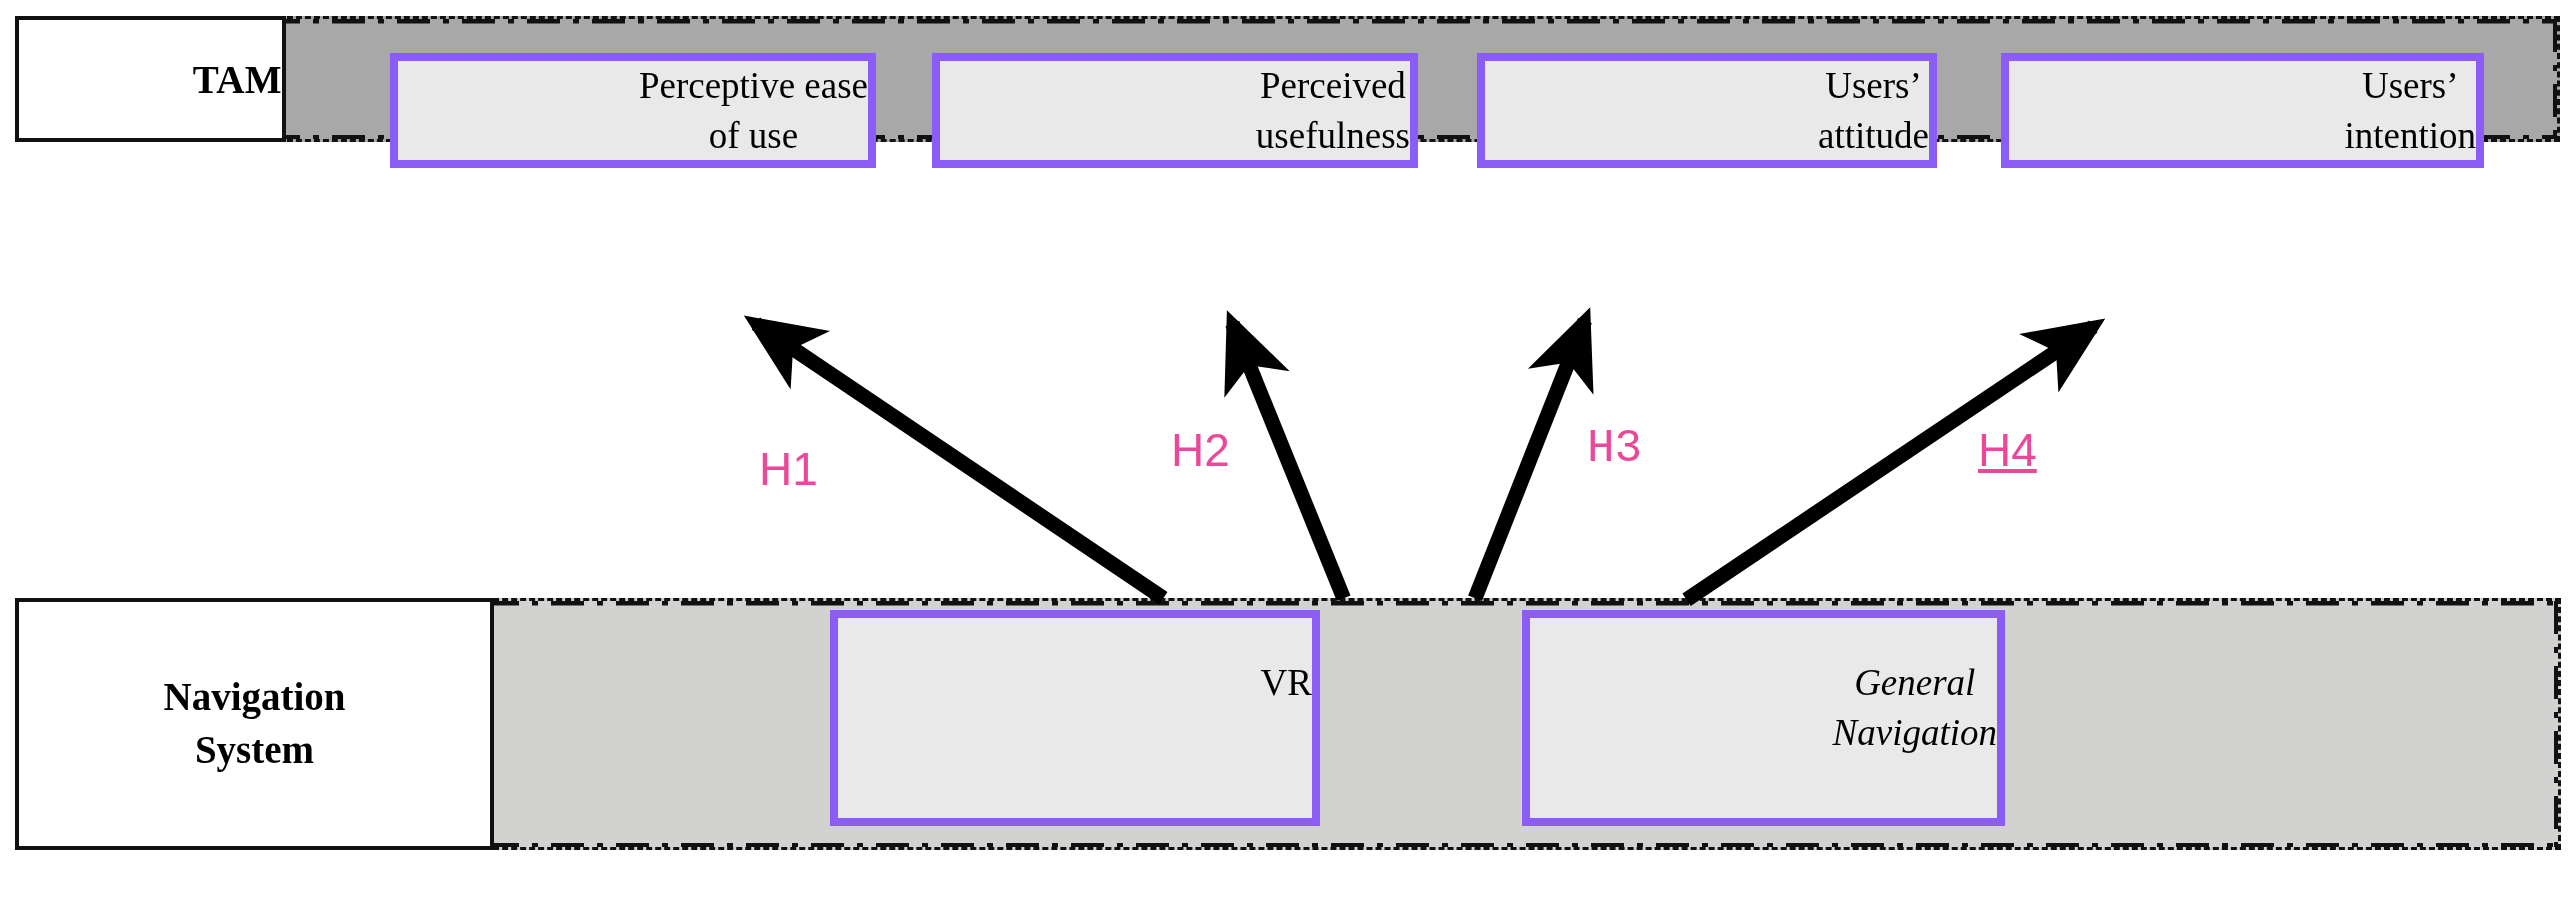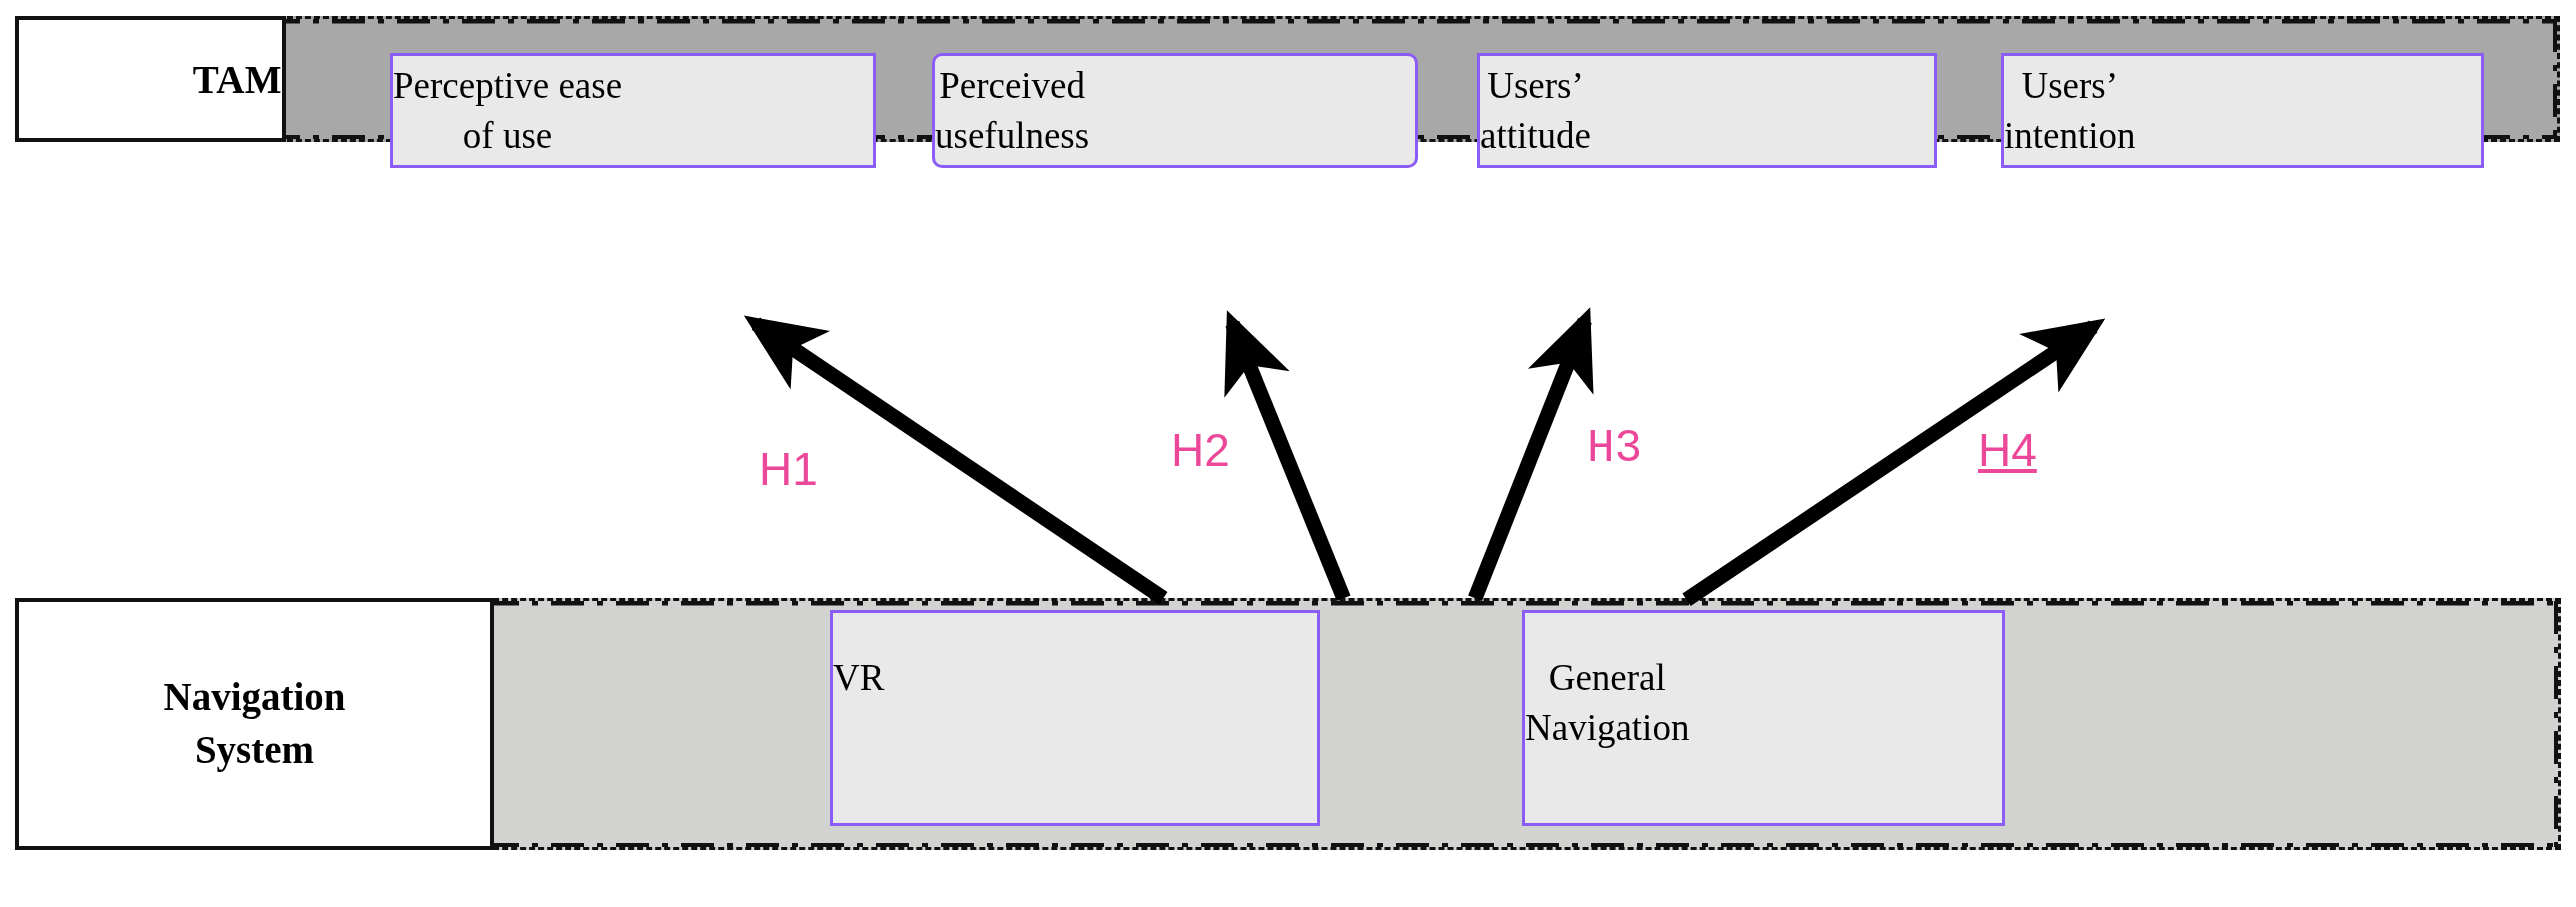--- a/index.html
+++ b/index.html
@@ -102,50 +102,50 @@
     height: 252px;
     font-size: 39px;
     line-height: 1.35;
   }
 
   
   .construct {
     position: absolute;
     box-sizing: border-box;
     background: #e9e9e9;
-    border: 3px solid #8b5cf6;
+    border: 8px solid #8b5cf6;
     display: flex;
     align-items: center;
-    justify-content: flex-start;
+    justify-content: flex-end;
     text-align: center;
     color: #000000;
     font-size: 37px;
     line-height: 1.35;
     z-index: 5;
   }
 
   .construct.top-row {
     top: 53px;
     height: 115px;
   }
 
   #c-ease      { left: 390px;  width: 486px; }
-  #c-useful    { left: 932px; width: 486px; border-radius: 10px; }
+  #c-useful    { left: 932px; width: 486px; }
   #c-attitude  { left: 1477px; width: 460px; }
   #c-intention { left: 2001px; width: 483px; }
 
   .construct.bottom-row {
     top: 610px;
     height: 216px;
     align-items: flex-start;
     padding-top: 40px;
   }
 
   #c-vr      { left: 830px; width: 490px; }
-  #c-gennav  { left: 1522px; width: 483px; }
+  #c-gennav  { left: 1522px; width: 483px; font-style: italic; }
 
   
   #arrows {
     position: absolute;
     left: 0;
     top: 0;
     width: 2576px;
     height: 907px;
     z-index: 8;
     pointer-events: none;

